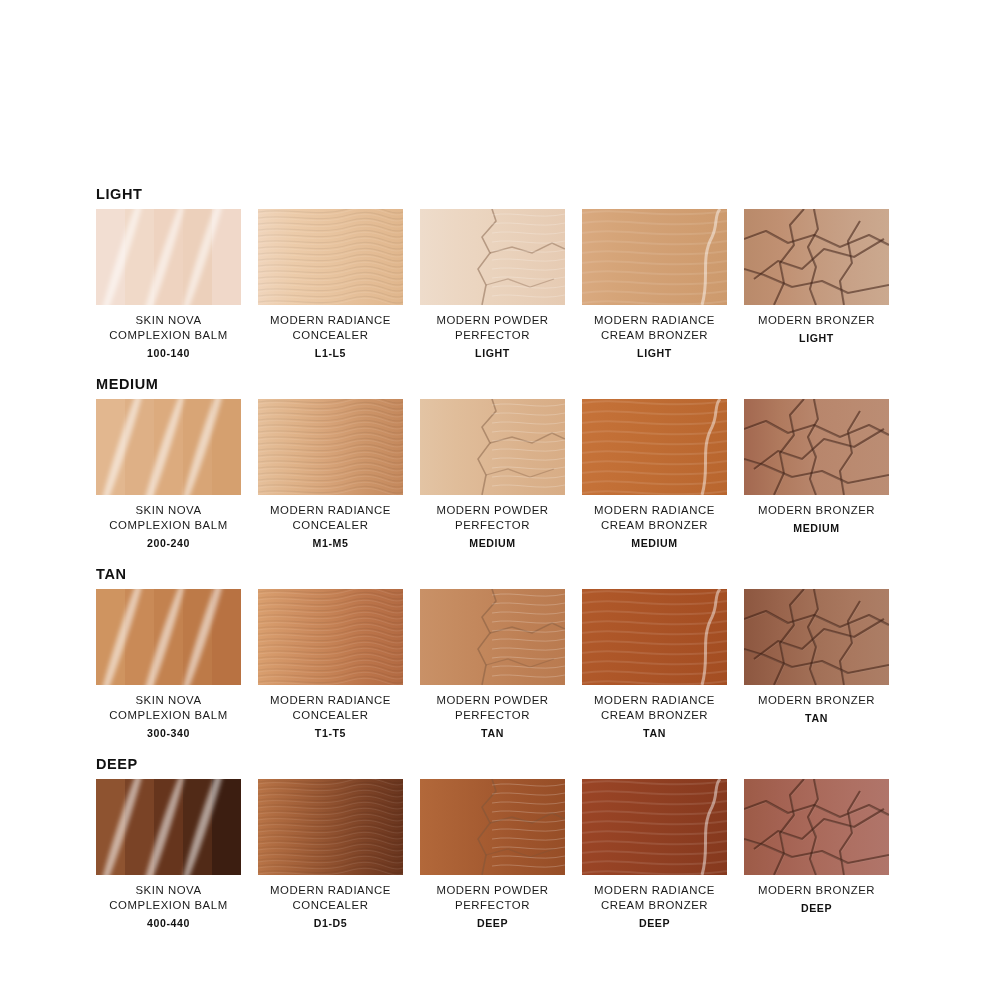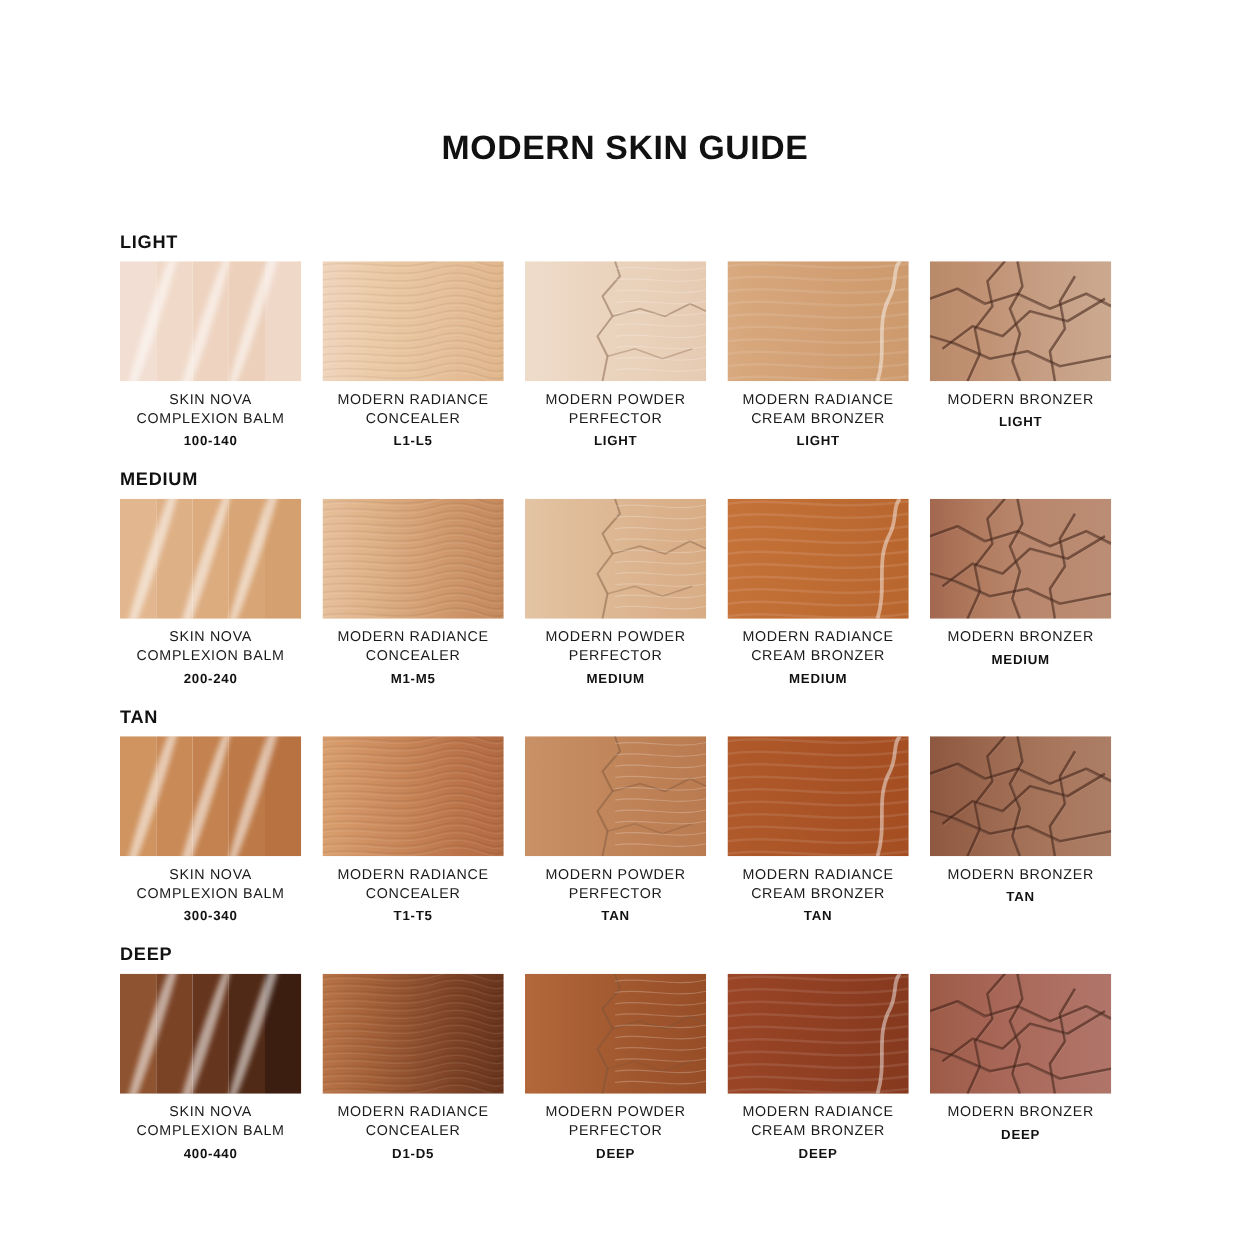--- a/index.html
+++ b/index.html
@@ -123,21 +123,20 @@
   .crackle {
     position: absolute;
     inset: 0;
   }
 </style>
 </head>
 <body>
 
 <div class="page">
 
-  <div class="title">MODERN SKIN GUIDE</div>
 
   <div class="groups">
 
     <div class="group">
       <div class="group-label">LIGHT</div>
       <div class="row">
         <div class="cell">
           <div class="swatch">
             <div class="stripes" id="s-0-0">
                 <div style="background: rgb(242, 222, 210);"></div>

